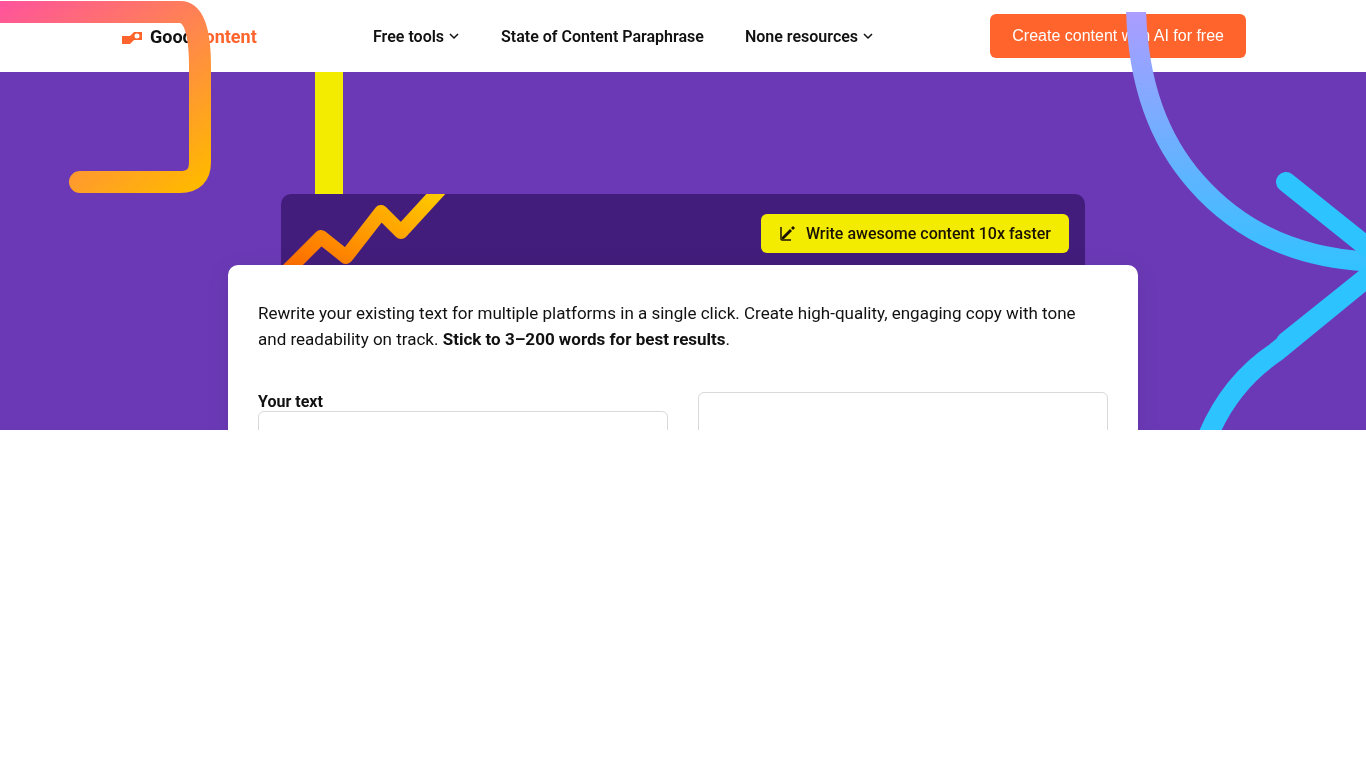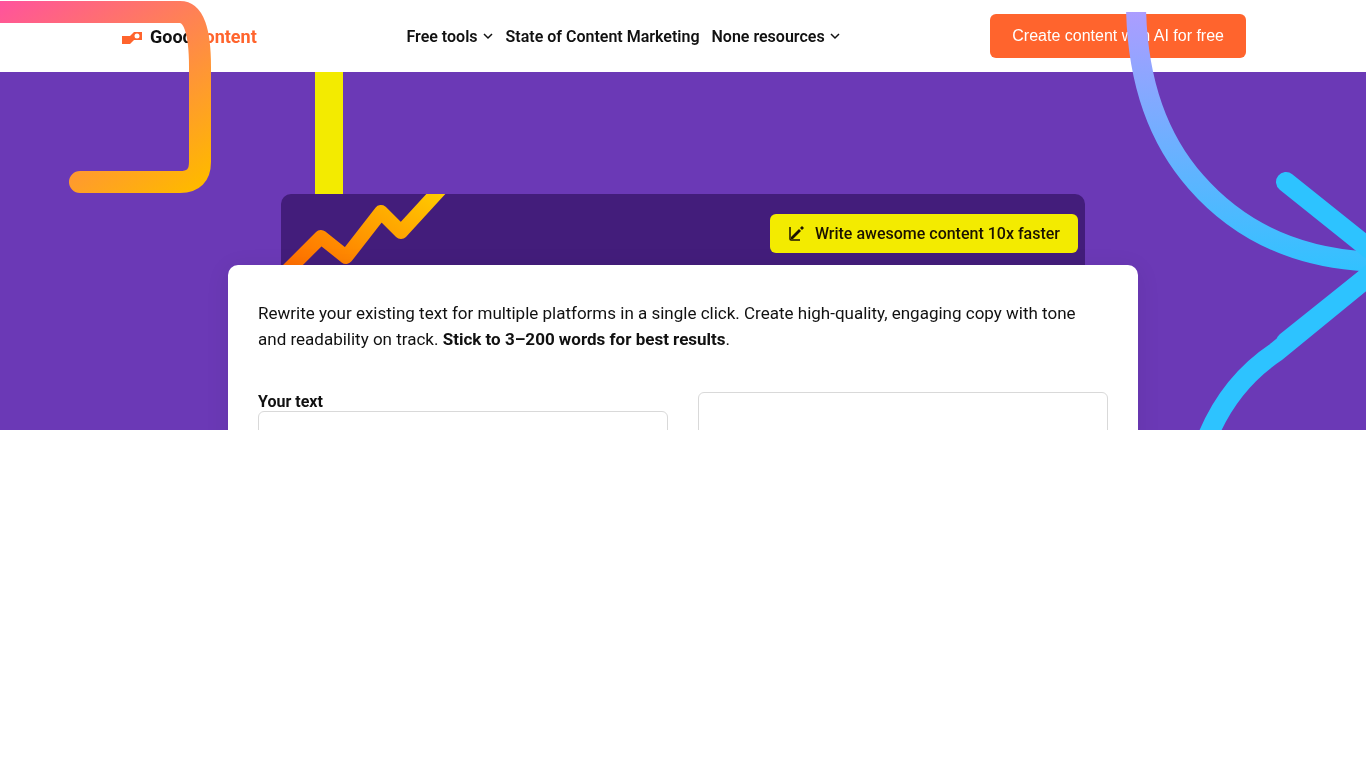--- a/index.html
+++ b/index.html
@@ -24,21 +24,21 @@
       font-size: 18px;
     }
     .logo-icon {
       width: 24px;
       height: 20px;
     }
     .logo-good { color: #111; }
     .logo-content { color: #ff642d; }
     .nav {
       display: flex;
-      gap: 12px;
+      gap: 41px;
       align-items: flex-end;
     }
     .nav-item {
       display: flex;
       align-items: center;
       gap: 4px;
       font-size: 16px;
       font-weight: 600;
       color: #111;
       cursor: pointer;
@@ -88,21 +88,21 @@
       position: absolute;
       left: 281px;
       top: 122px;
       width: 804px;
       height: 78px;
       background: #431d7b;
       border-radius: 10px 10px 0 0;
       display: flex;
       justify-content: flex-end;
       align-items: center;
-      padding-right: 7px;
+      padding-right: 16px;
       overflow: hidden;
     }
     .zig {
       position: absolute;
       left: -10px;
       bottom: -10px;
       width: 200px;
       height: 100px;
     }
     .yellow-badge {
@@ -231,21 +231,21 @@
     <span><span class="logo-good">Good</span><span class="logo-content">Content</span></span>
   </div>
   <nav class="nav">
     <a class="nav-item">
       <span>Free tools</span>
       <svg class="chev-down" viewBox="0 0 12 12">
           <path d="M2 4 L6 8 L10 4" stroke="#111" stroke-width="1.5" fill="none"></path>
         </svg>
     </a>
     <a class="nav-item">
-      <span>State of Content Marketing</span>
+      <span>State of Content Paraphrase</span>
     </a>
     <a class="nav-item">
       <span>None resources</span>
       <svg class="chev-down" viewBox="0 0 12 12">
           <path d="M2 4 L6 8 L10 4" stroke="#111" stroke-width="1.5" fill="none"></path>
         </svg>
     </a>
   </nav>
   <button class="cta-btn">Create content with AI for free</button>
 </header>

